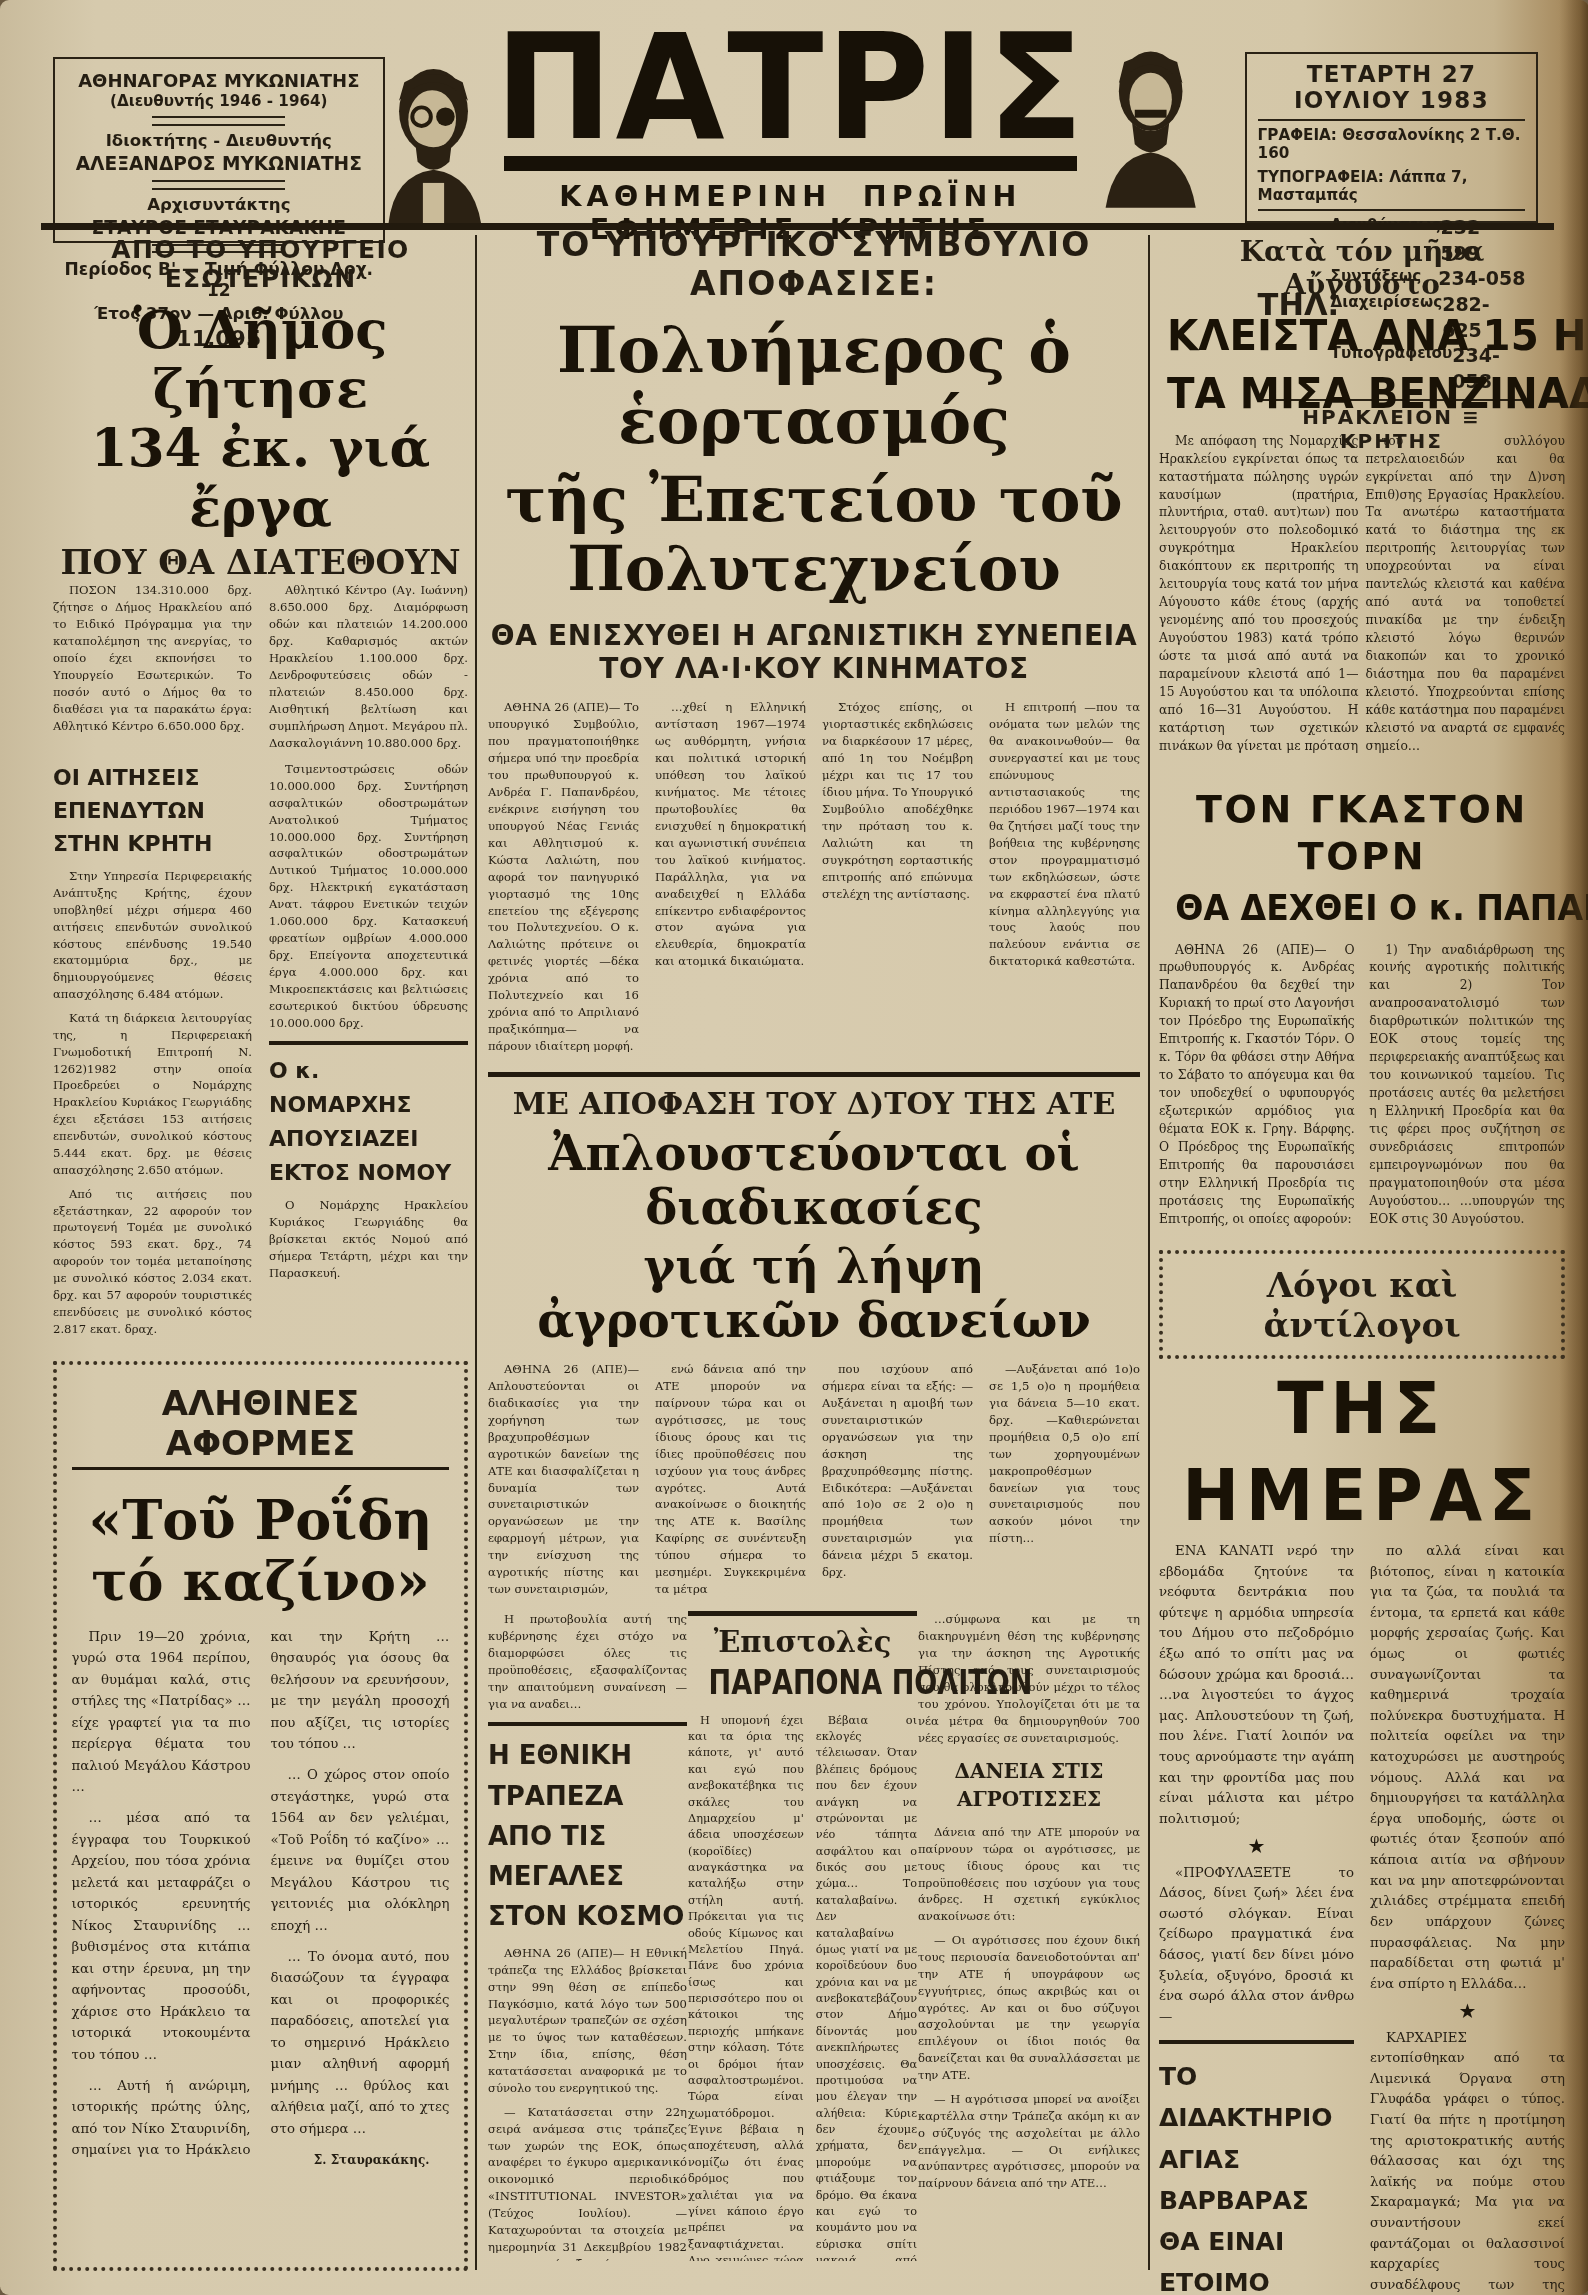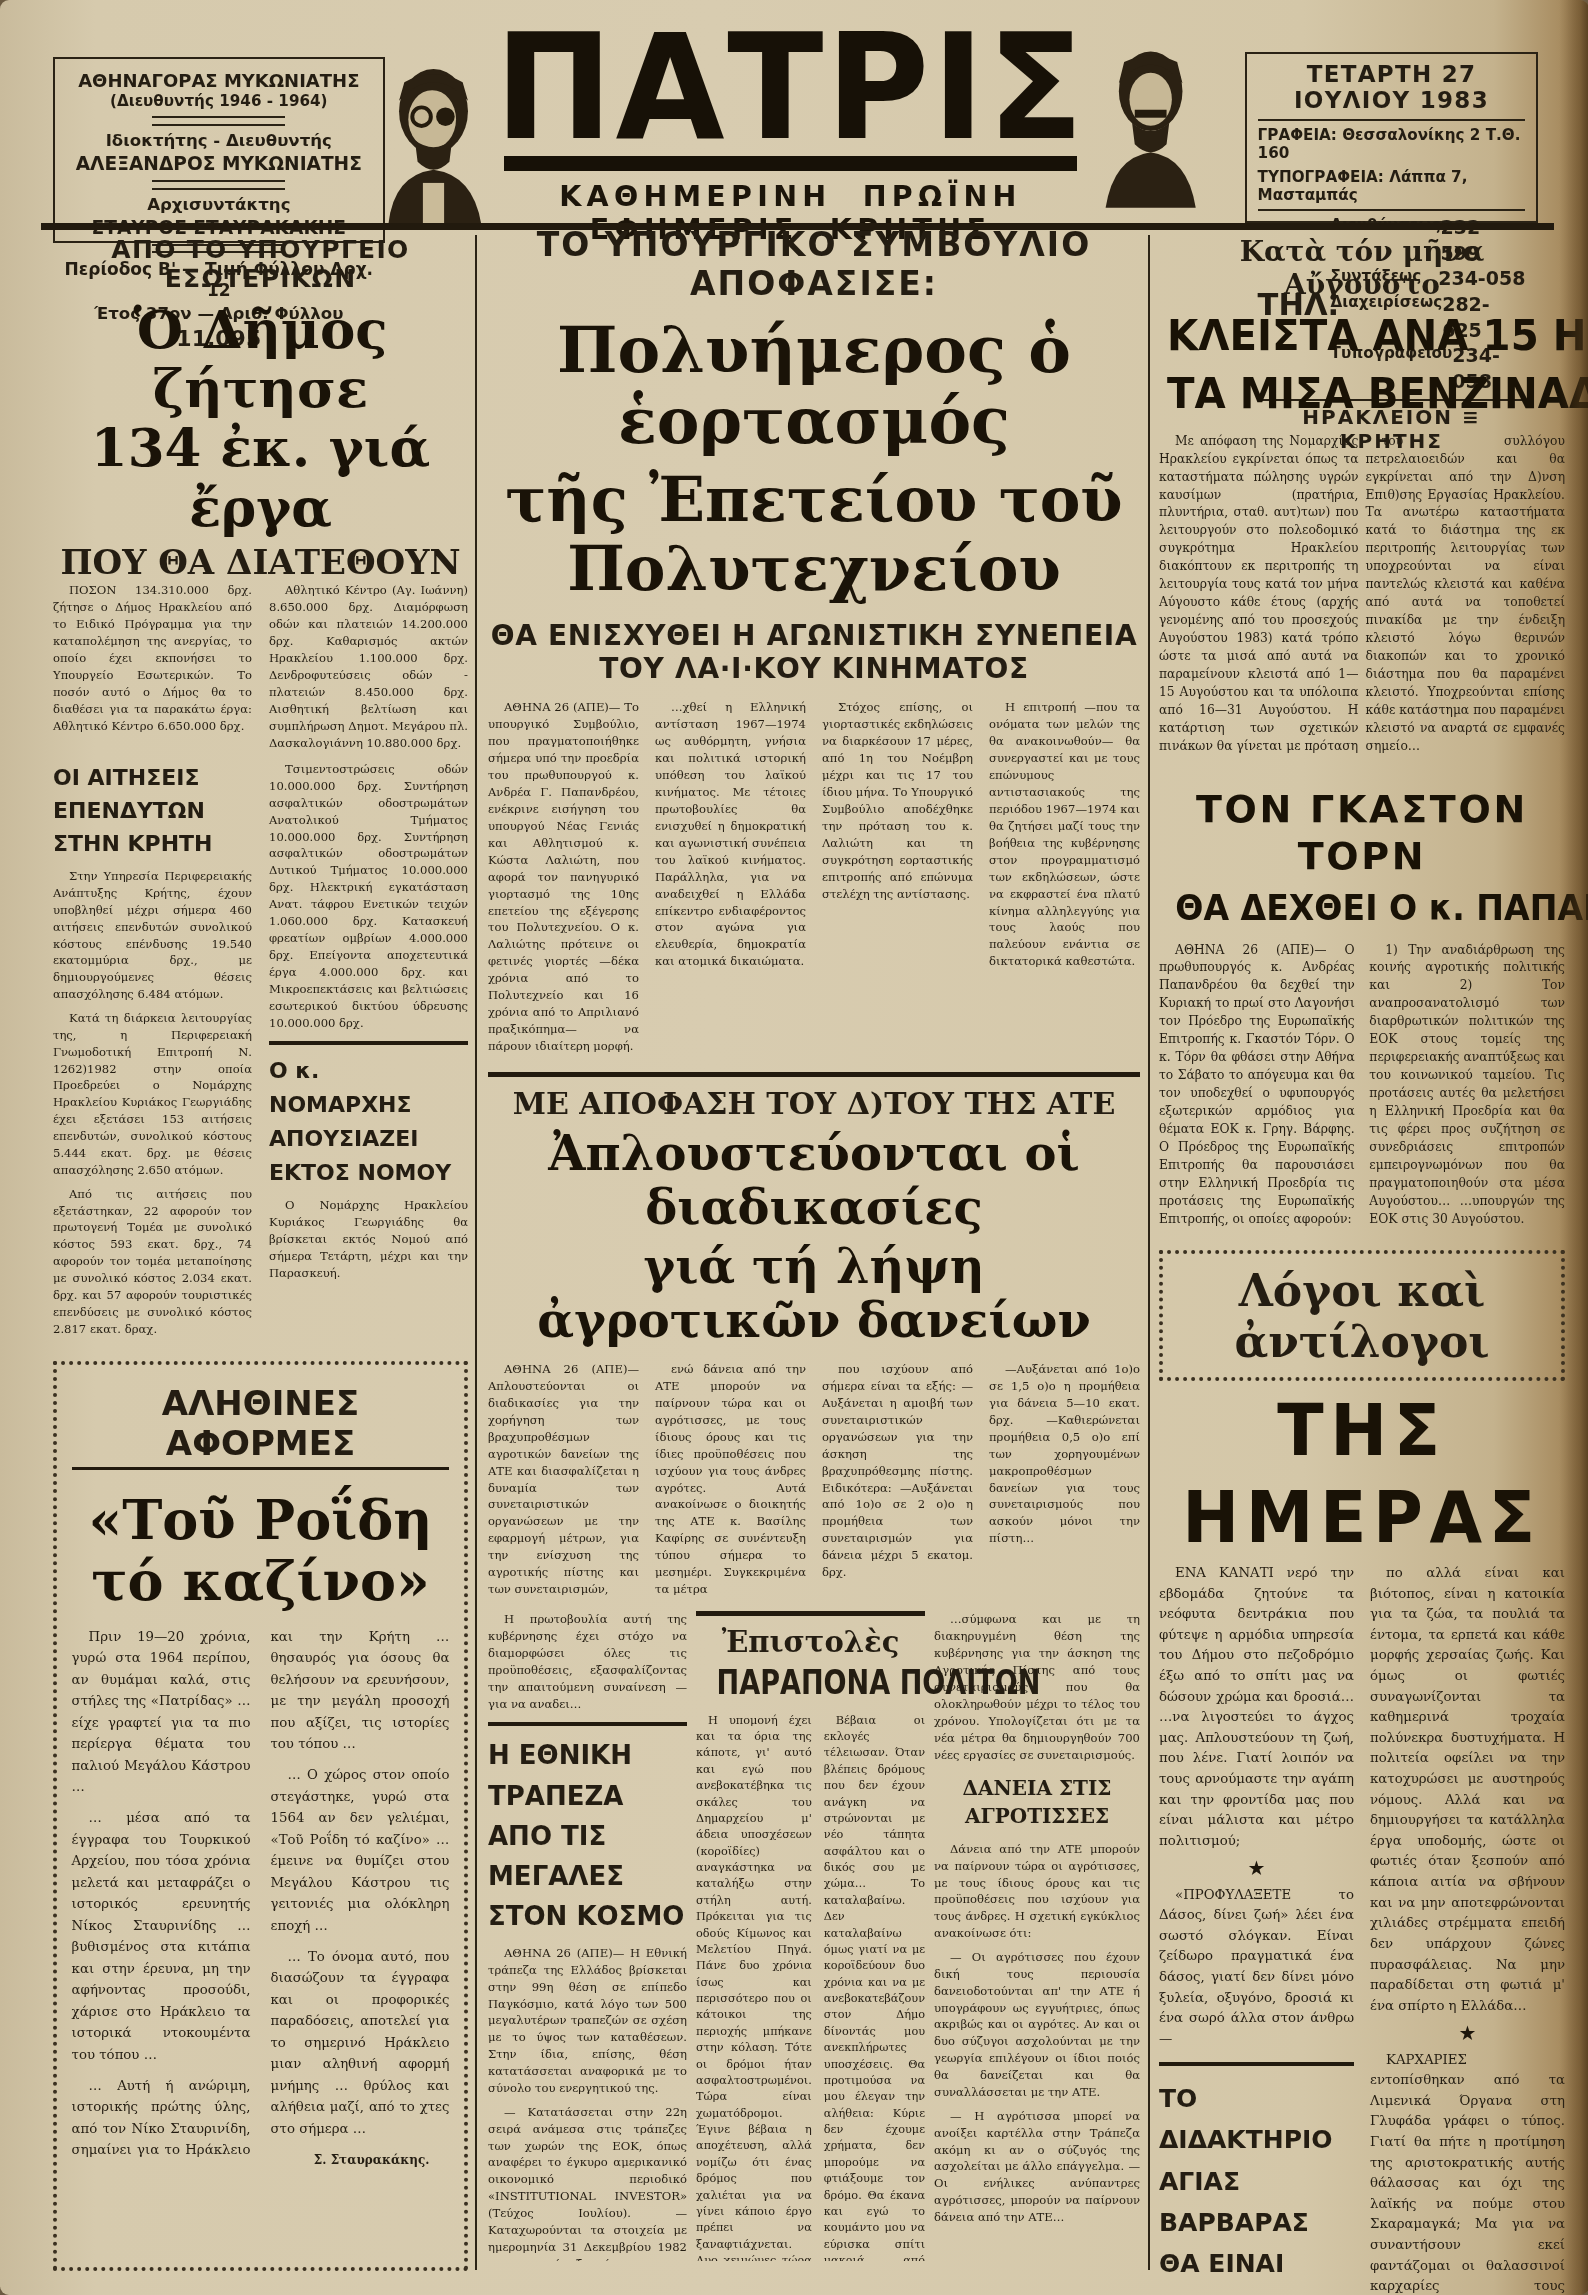--- a/index.html
+++ b/index.html
@@ -230,21 +230,21 @@
           </div>
         <div class="body" style="flex:1">
             <p>που ισχύουν από σήμερα είναι τα εξής: —Αυξάνεται η αμοιβή των συνεταιριστικών οργανώσεων για την άσκηση της βραχυπρόθεσμης πίστης. Ειδικότερα: —Αυξάνεται από 1ο)ο σε 2 ο)ο η προμήθεια των συνεταιρισμών για δάνεια μέχρι 5 εκατομ. δρχ.</p>
           </div>
         <div class="body" style="flex:1">
             <p>—Αυξάνεται από 1ο)ο σε 1,5 ο)ο η προμήθεια για δάνεια 5—10 εκατ. δρχ. —Καθιερώνεται προμήθεια 0,5 ο)ο επί των χορηγουμένων μακροπροθέσμων δανείων για τους συνεταιρισμούς που ασκούν μόνοι την πίστη…</p>
           </div>
       </div>
     </div>
 
-    <div class="cols" style="gap:9px;margin-top:6.6px;flex:1;overflow:hidden">
+    <div class="cols" style="gap:1px;margin-top:6.6px;flex:1;overflow:hidden">
 
       <div style="width:199px;flex:none">
         <div class="body">
             <p>Η πρωτοβουλία αυτή της κυβέρνησης έχει στόχο να διαμορφώσει όλες τις προϋποθέσεις, εξασφαλίζοντας την απαιτούμενη συναίνεση — για να αναδει…</p>
           </div>
         <div class="rule" style="height:4px;margin:9.3px 0"></div>
         <div>
           <div class="b" style="font-size:26px;line-height:1.55">
             <div>Η ΕΘΝΙΚΗ ΤΡΑΠΕΖΑ</div>
             <div>ΑΠΟ ΤΙΣ ΜΕΓΑΛΕΣ</div>
@@ -316,21 +316,21 @@
         <div class="body" style="flex:1;font-size:12.3px">
             <p>ΑΘΗΝΑ 26 (ΑΠΕ)— Ο πρωθυπουργός κ. Ανδρέας Παπανδρέου θα δεχθεί την Κυριακή το πρωί στο Λαγονήσι τον Πρόεδρο της Ευρωπαϊκής Επιτροπής κ. Γκαστόν Τόρν. Ο κ. Τόρν θα φθάσει στην Αθήνα το Σάβατο το απόγευμα και θα τον υποδεχθεί ο υφυπουργός εξωτερικών αρμόδιος για θέματα ΕΟΚ κ. Γρηγ. Βάρφης. Ο Πρόεδρος της Ευρωπαϊκής Επιτροπής θα παρουσιάσει στην Ελληνική Προεδρία τις προτάσεις της Ευρωπαϊκής Επιτροπής, οι οποίες αφορούν:</p>
           </div>
         <div class="body" style="flex:1;font-size:12.3px">
             <p>1) Την αναδιάρθρωση της κοινής αγροτικής πολιτικής και 2) Τον αναπροσανατολισμό των διαρθρωτικών πολιτικών της ΕΟΚ στους τομείς της περιφερειακής αναπτύξεως και του κοινωνικού ταμείου. Τις προτάσεις αυτές θα μελετήσει η Ελληνική Προεδρία και θα τις φέρει προς συζήτηση σε συνεδριάσεις επιτροπών εμπειρογνωμόνων που θα πραγματοποιηθούν στα μέσα Αυγούστου… …υπουργών της ΕΟΚ στις 30 Αυγούστου.</p>
           </div>
       </div>
     </div>
 
     <div class="dotbox c" style="margin-top:14.6px;padding:10.6px 6.6px">
-      <span class="sb" style="font-size:44px">Λόγοι καὶ ἀντίλογοι</span>
+      <span class="sb" style="font-size:34px">Λόγοι καὶ ἀντίλογοι</span>
     </div>
     <div class="b c h-sans" style="font-size:68px;letter-spacing:6.6px;margin:10.6px 0 5.3px;transform:scaleY(1.05)">ΤΗΣ ΗΜΕΡΑΣ</div>
 
     <div class="cols" style="gap:16px">
       <div style="flex:1">
         <div class="body" style="font-size:13.3px;line-height:1.55">
             <p>ΕΝΑ ΚΑΝΑΤΙ νερό την εβδομάδα ζητούνε τα νεόφυτα δεντράκια που φύτεψε η αρμόδια υπηρεσία του Δήμου στο πεζοδρόμιο έξω από το σπίτι μας να δώσουν χρώμα και δροσιά… …να λιγοστεύει το άγχος μας. Απλουστεύουν τη ζωή, που λένε. Γιατί λοιπόν να τους αρνούμαστε την αγάπη και την φροντίδα μας που είναι μάλιστα και μέτρο πολιτισμού;</p>
           </div>
         <div class="star">★</div>
         <div class="body" style="font-size:13.3px;line-height:1.55">

